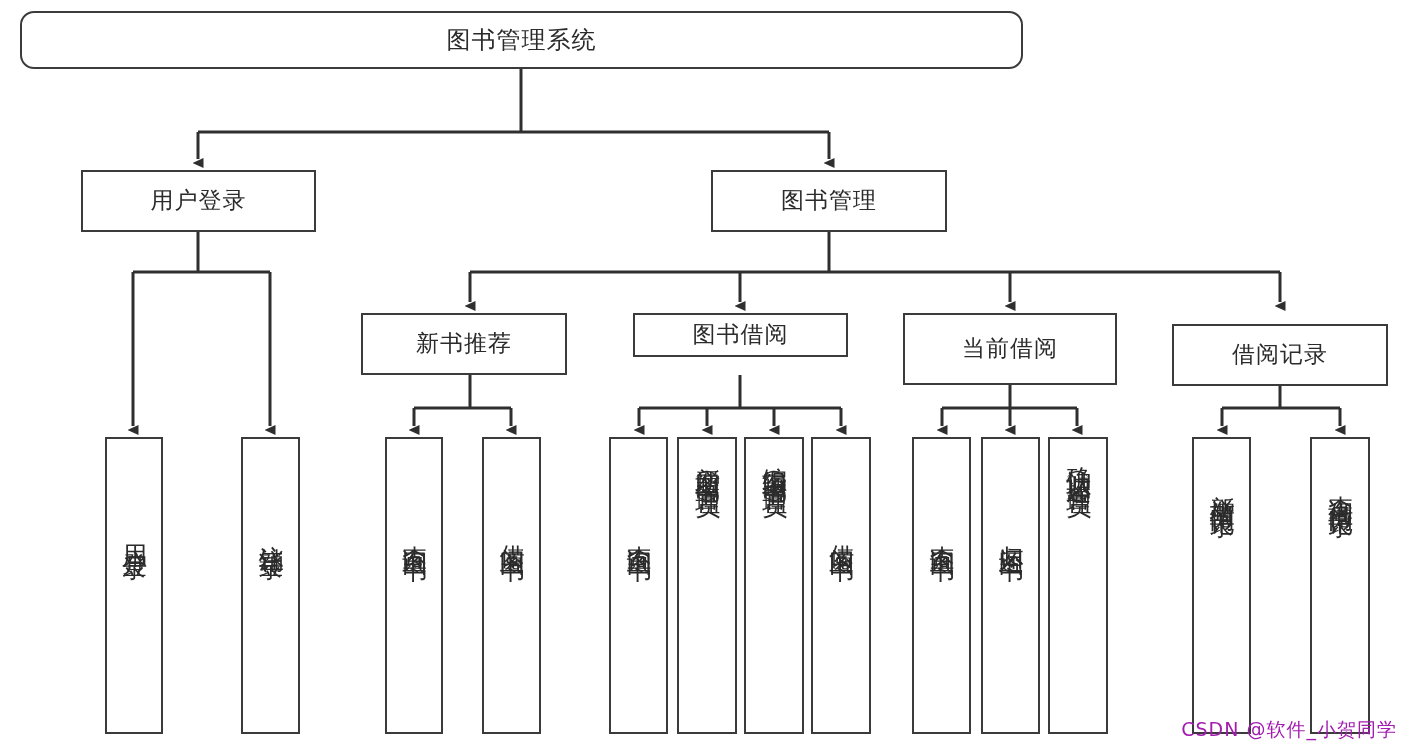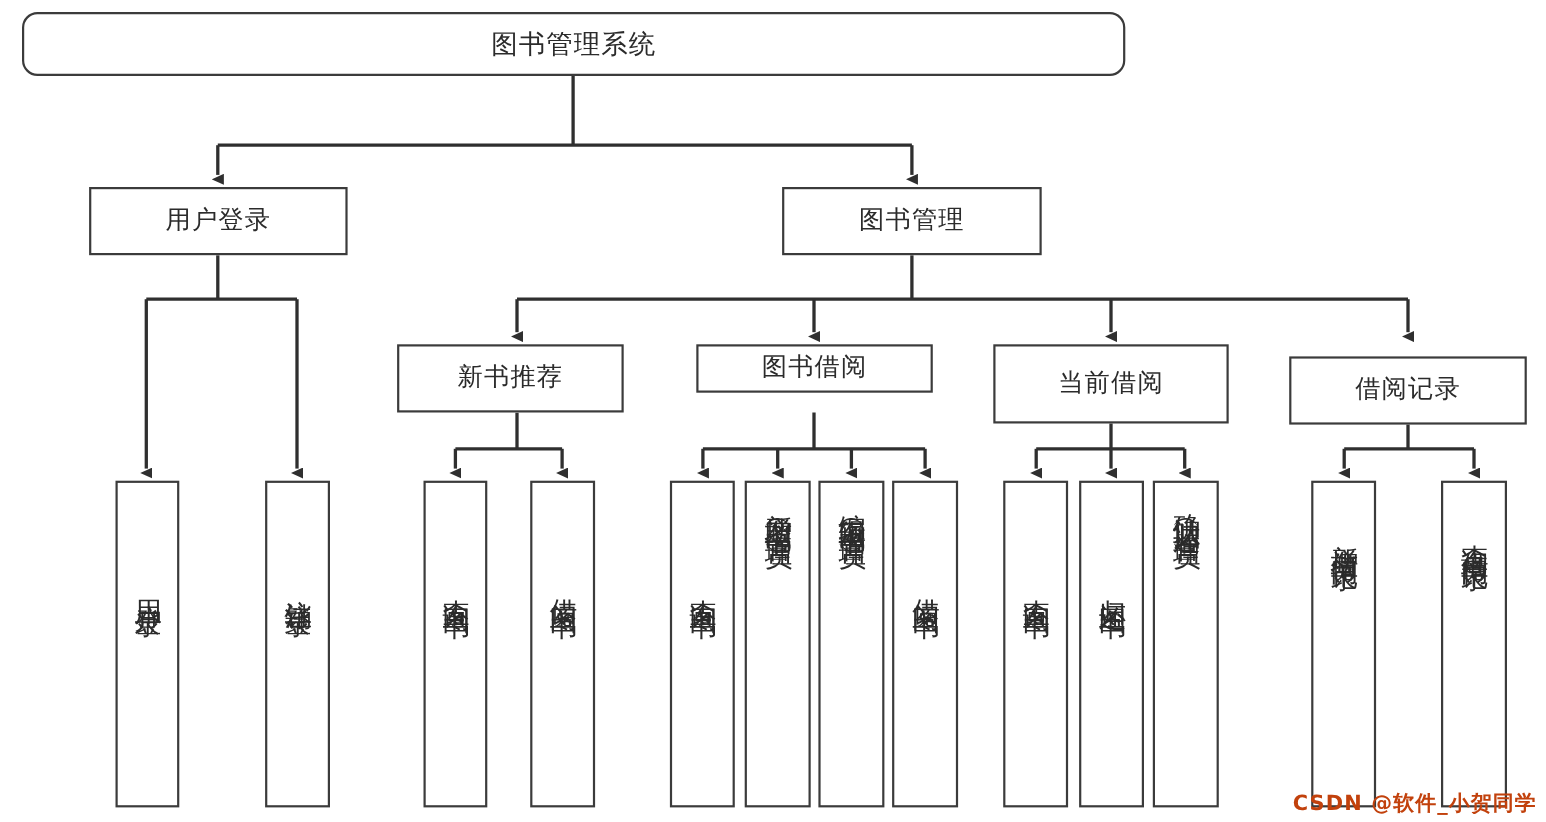--- a/index.html
+++ b/index.html
@@ -46,26 +46,25 @@
     white-space:nowrap;
   }
   .node.leaf.mid .lbl{margin-top:86px;}
   .node.leaf.top .lbl{margin-top:8px;}
   .node.leaf.near .lbl{margin-top:36px;}
 
   .watermark{
     position:absolute;
     right:8px;bottom:4px;
     font-size:19px;
-    color:#c2410c;
+    color:#a21caf;
     letter-spacing:1px;
     z-index:6;
     white-space:nowrap;
     font-family:"DejaVu Sans","Liberation Sans",sans-serif;
-    font-weight:bold;
   }
 </style>
 </head>
 <body>
 
 <div id="canvas">
 
   <svg class="wires" viewBox="0 0 1405 747" xmlns="http://www.w3.org/2000/svg">
     <defs>
       <marker id="arrow" markerWidth="10" markerHeight="11" refX="1" refY="5.5" orient="auto" markerUnits="userSpaceOnUse">

